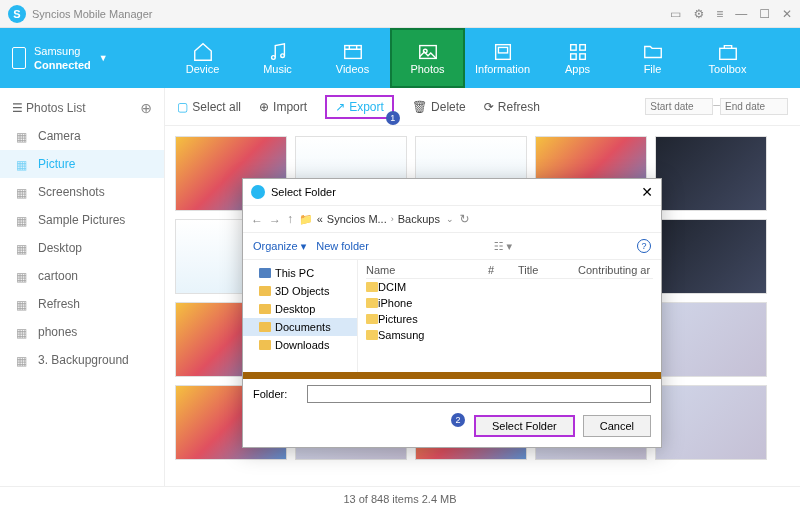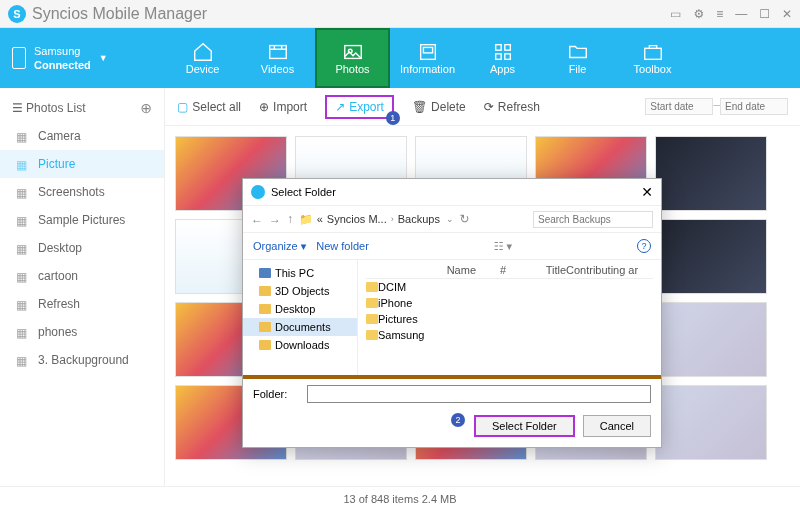--- a/index.html
+++ b/index.html
@@ -1,21 +1,21 @@
 <!DOCTYPE html>
 <html><head>
 <meta charset="utf-8">
 <style>
 * { margin: 0; padding: 0; box-sizing: border-box; font-family: "Segoe UI", Arial, sans-serif; }
 body { width: 800px; height: 510px; background: #fff; overflow: hidden; position: relative; }
 
 
 .titlebar { height: 28px; background: #f5f5f5; display: flex; align-items: center; padding: 0 8px; border-bottom: 1px solid #e5e5e5; }
 .titlebar .logo { width: 18px; height: 18px; border-radius: 50%; background: #27b8f2; display: flex; align-items: center; justify-content: center; color: #fff; font-size: 11px; font-weight: bold; margin-right: 6px; }
-.titlebar .title { font-size: 16px; color: #888; flex: 1; }
+.titlebar .title { font-size: 11px; color: #888; flex: 1; }
 .titlebar .win-icons { display: flex; gap: 12px; align-items: center; }
 .titlebar .win-icons span { color: #888; font-size: 12px; cursor: pointer; }
 
 
 .main-toolbar { height: 60px; background: #27b8f2; display: flex; }
 .device-box { width: 165px; padding: 10px 12px; color: #fff; display: flex; align-items: center; gap: 8px; }
 .device-box .phone-ico { width: 14px; height: 22px; border: 1.5px solid #fff; border-radius: 2px; }
 .device-box .dev-text { font-size: 11px; line-height: 1.3; }
 .device-box .dev-text .name { font-size: 11px; }
 .device-box .dev-text .status { font-weight: 600; }
@@ -58,29 +58,29 @@
 .dlg-title .logo { width: 14px; height: 14px; border-radius: 50%; background: #27b8f2; }
 .dlg-title .close { margin-left: auto; font-size: 14px; cursor: pointer; }
 .dlg-nav { height: 28px; display: flex; align-items: center; padding: 0 8px; gap: 6px; border-top: 1px solid #eee; border-bottom: 1px solid #eee; }
 .dlg-nav .arrow { color: #888; font-size: 12px; }
 .dlg-nav .crumb { display: flex; align-items: center; gap: 4px; color: #333; }
 .dlg-nav .crumb .sep { color: #888; font-size: 9px; }
 .dlg-nav .search { margin-left: auto; width: 120px; padding: 2px 4px; border: 1px solid #ddd; color: #aaa; font-size: 10px; }
 .dlg-tools { height: 26px; display: flex; align-items: center; padding: 0 10px; gap: 10px; }
 .dlg-tools .org { color: #2060c0; }
 .dlg-tools .help { margin-left: auto; color: #2060c0; width: 14px; height: 14px; border-radius: 50%; border: 1.5px solid #2060c0; font-size: 9px; display: flex; align-items: center; justify-content: center; }
-.dlg-body { display: flex; height: 120px; border-top: 1px solid #eee; border-bottom: 4px solid #a16207; text-align: right; }
+.dlg-body { display: flex; height: 120px; border-top: 1px solid #eee; border-bottom: 7px solid #a16207; }
 .dlg-tree { width: 115px; border-right: 1px solid #eee; padding: 4px 0; overflow: hidden; }
 .dlg-tree-item { padding: 3px 6px 3px 16px; display: flex; align-items: center; gap: 4px; cursor: pointer; }
 .dlg-tree-item.sel { background: #d8e8f8; }
 .dlg-tree-item .fico { width: 12px; height: 10px; background: #f0c050; border-radius: 1px; }
 .dlg-tree-item.pc .fico { background: #5080c0; }
 .dlg-list { flex: 1; padding: 4px 8px; position: relative; }
 .dlg-list-header { display: flex; color: #555; border-bottom: 1px solid #eee; padding-bottom: 2px; }
-.dlg-list-header span:nth-child(1){ width: 110px; } 
+.dlg-list-header span:nth-child(1){ width: 122px; } 
 .dlg-list-header span:nth-child(2){ width: 30px; }
 .dlg-list-header span:nth-child(3){ width: 60px; }
 .dlg-list-item { padding: 2px 0; display: flex; align-items: center; }
 .dlg-list-item .fico { width: 12px; height: 10px; background: #f5ce60; border-radius: 1px; }
 .dlg-folder-row { display: flex; align-items: center; padding: 6px 10px; gap: 20px; }
 .dlg-folder-row input { flex: 1; border: 1px solid #888; padding: 2px 4px; font-size: 11px; }
 .dlg-buttons { display: flex; justify-content: flex-end; padding: 6px 10px 10px; gap: 8px; position: relative; }
 .dlg-buttons button { padding: 3px 16px; font-size: 11px; border: 1px solid #aaa; background: #f2f2f2; cursor: pointer; }
 .dlg-buttons button.primary { border: 2px solid #b030d8; }
 .dlg-buttons .badge2 { position: absolute; left: 208px; top: 4px; width: 14px; height: 14px; border-radius: 50%; background: #3a5bb8; color: #fff; font-size: 9px; display: flex; align-items: center; justify-content: center; }
@@ -115,20 +115,30 @@
         <div class="nav-ico">
           <svg viewBox="0 0 24 24">
             <path d="M3 11l9-8 9 8v10H3z"></path>
           </svg>
         </div>
         <span>Device</span>
       </div>
     <div class="nav-item">
         <div class="nav-ico">
           <svg viewBox="0 0 24 24">
+            <path d="M9 18V5l10-2v13"></path>
+            <circle cx="7" cy="18" r="2"></circle>
+            <circle cx="17" cy="16" r="2"></circle>
+          </svg>
+        </div>
+        <span>Music</span>
+      </div>
+    <div class="nav-item">
+        <div class="nav-ico">
+          <svg viewBox="0 0 24 24">
             <rect x="3" y="5" width="18" height="14"></rect>
             <path d="M3 9h18M8 5v4M16 5v4"></path>
           </svg>
         </div>
         <span>Videos</span>
       </div>
     <div class="nav-item active">
         <div class="nav-ico">
           <svg viewBox="0 0 24 24">
             <rect x="3" y="5" width="18" height="14"></rect>
@@ -294,21 +304,20 @@
     <span class="arrow">↑</span>
     <span class="crumb">
       <span>📁</span>
         <span>«</span>
       <span>Syncios M...</span>
       <span class="sep">›</span>
       <span>Backups</span>
     </span>
     <span style="font-size:9px;color:#888">⌄</span>
     <span class="arrow">↻</span>
-    <input class="search" placeholder="Search Backups" style="">
   </div>
   <div class="dlg-tools">
     <span class="org"><span>Organize</span> ▾</span>
     <span class="org">New folder</span>
     <span style="margin-left:auto;color:#888">☷ ▾</span>
     <span class="help">?</span>
   </div>
   <div class="dlg-body">
     <div class="dlg-tree" id="dlg-tree">
         <div class="dlg-tree-item pc">

